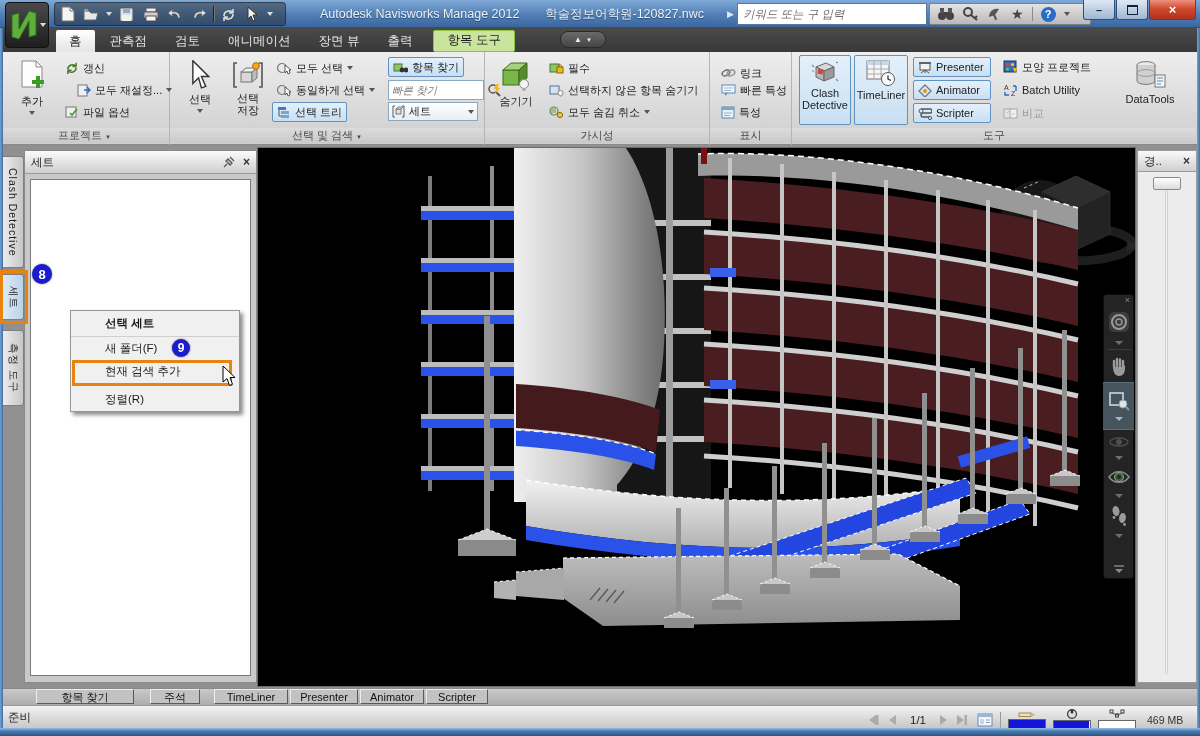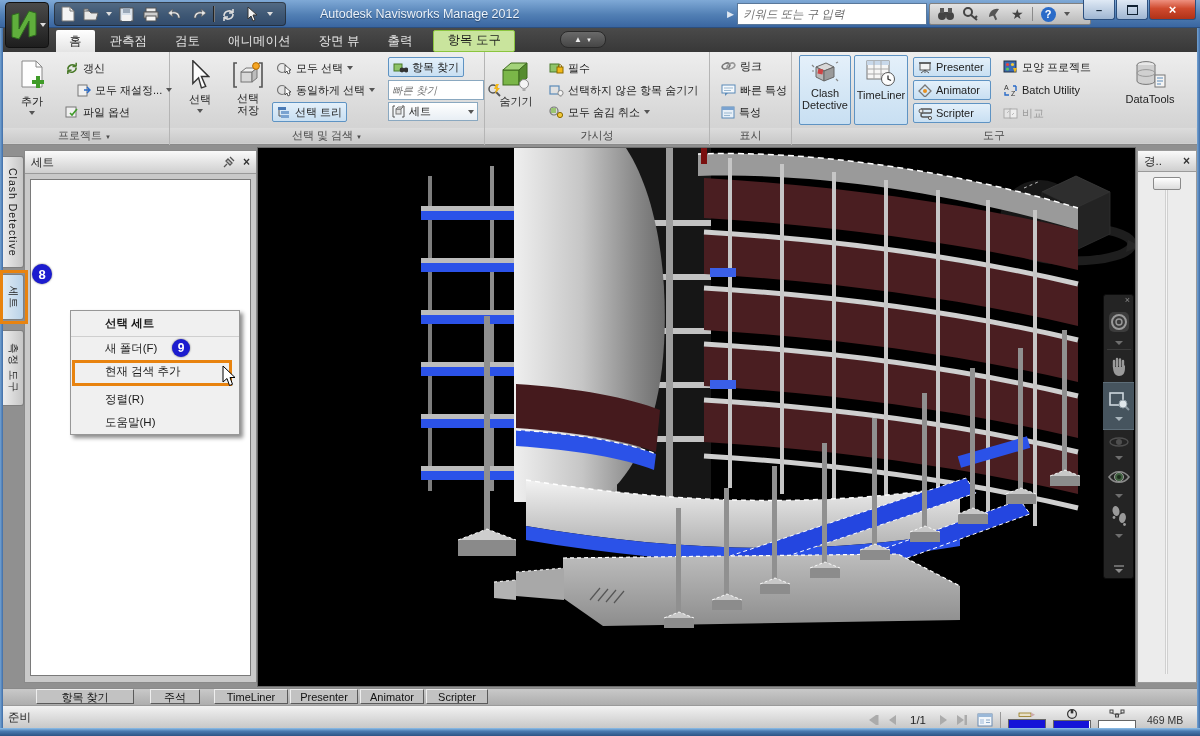--- a/index.html
+++ b/index.html
@@ -147,20 +147,21 @@
       </span>
     <span class="ic">
         <svg width="12" height="15" viewBox="0 0 12 15">
           <polygon points="1,0 1,12 4,9 6,14 8,13 6,8 10,8" fill="#f4f4f4" stroke="#333"></polygon>
         </svg>
       </span>
     <span class="tinycaret"></span>
   </div>
 
   <span class="abs ttl" style="left:320px">Autodesk Navisworks Manage 2012</span>
+  <span class="abs ttl" style="left:545px">학술정보어학원-120827.nwc</span>
 
   <div class="abs searchwrap">
     <span style="color:#dfe8f2;font-size:9px;margin-right:3px;">▶</span>
     <input class="searchbox" type="text" placeholder="키워드 또는 구 입력" style="">
   </div>
 
   <div class="abs icontray">
     <svg width="18" height="14" viewBox="0 0 18 14">
         <circle cx="5" cy="9" r="4" fill="#444"></circle>
         <circle cx="13" cy="9" r="4" fill="#444"></circle>
@@ -349,21 +350,21 @@
         <rect x="2" y="2" width="5" height="5" fill="#9ac573"></rect>
         <circle cx="11" cy="9" r="2.6" fill="#f2c838" stroke="#8a6a00"></circle>
       </svg>
     <span>모두 숨김 취소</span>
       <span class="ribcaret"></span>
   </div>
 
   <div class="abs grp" style="left:710px;width:82px">
     <div class="abs grplabel">표시</div>
   </div>
-  <div class="abs smbtn" style="left:716px;top:56px">
+  <div class="abs smbtn" style="left:716px;top:63px">
     <svg width="15" height="12" viewBox="0 0 15 12">
         <ellipse cx="5" cy="6" rx="4" ry="2.6" fill="none" stroke="#777" stroke-width="1.6" transform="rotate(-25 5 6)"></ellipse>
         <ellipse cx="10" cy="6" rx="4" ry="2.6" fill="none" stroke="#999" stroke-width="1.6" transform="rotate(-25 10 6)"></ellipse>
       </svg>
     <span>링크</span>
   </div>
   <div class="abs smbtn" style="left:716px;top:80px">
     <svg width="15" height="13" viewBox="0 0 15 13">
         <rect x="1" y="1" width="13" height="8" fill="#f4f8fc" stroke="#5a8ab8"></rect>
         <polygon points="4,9 4,12 7,9" fill="#5a8ab8"></polygon>
@@ -727,21 +728,20 @@
     </div>
     <div class="abs panelbody"></div>
   </div>
 
   <div class="abs cmenu">
     <div class="cmhdr">선택 세트</div>
     <div class="cmitem">새 폴더(F)</div>
     <div class="cmitem">현재 검색 추가</div>
     <div class="cmsep"></div>
     <div class="cmitem">정렬(R)</div>
-    <div class="cmitem">도움말(H)</div>
   </div>
   <div class="abs orangebox" style="left:72px;top:360px;width:160px;height:26px;z-index:55"></div>
   <div class="abs badge" style="left:172px;top:339px;width:18px;height:18px;font-size:12px;z-index:55">9</div>
   <svg class="abs cursor-arrow" style="left:222px;top:366px" width="15" height="21" viewBox="0 0 15 21">
     <polygon points="1,0 1,16 5,12.5 7.5,19.5 10.5,18.3 8,11.5 13,11.5" fill="#fff" stroke="#000" stroke-width="1"></polygon>
   </svg>
 
   <div class="abs rpanel">
     <div class="abs panelhdr" style="height:21px">
       <span>경..</span>

